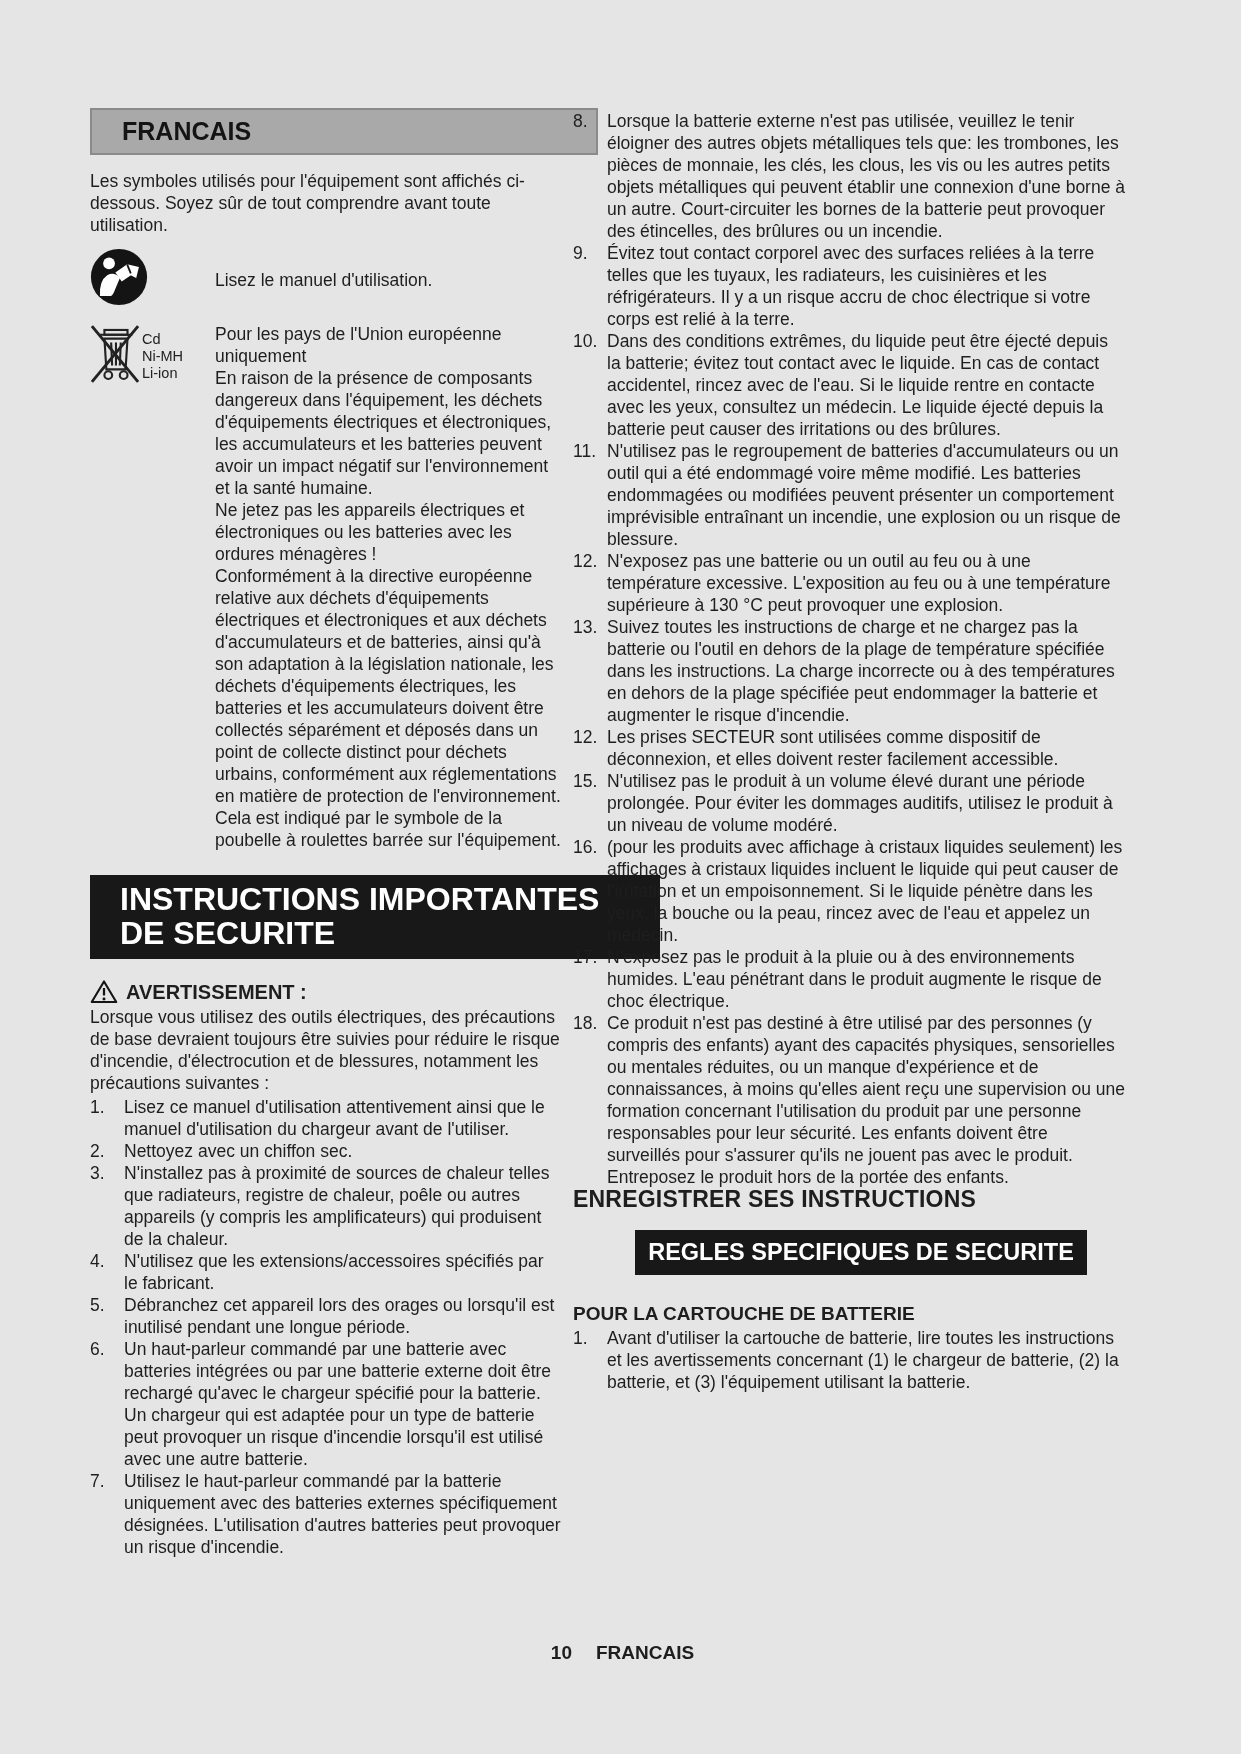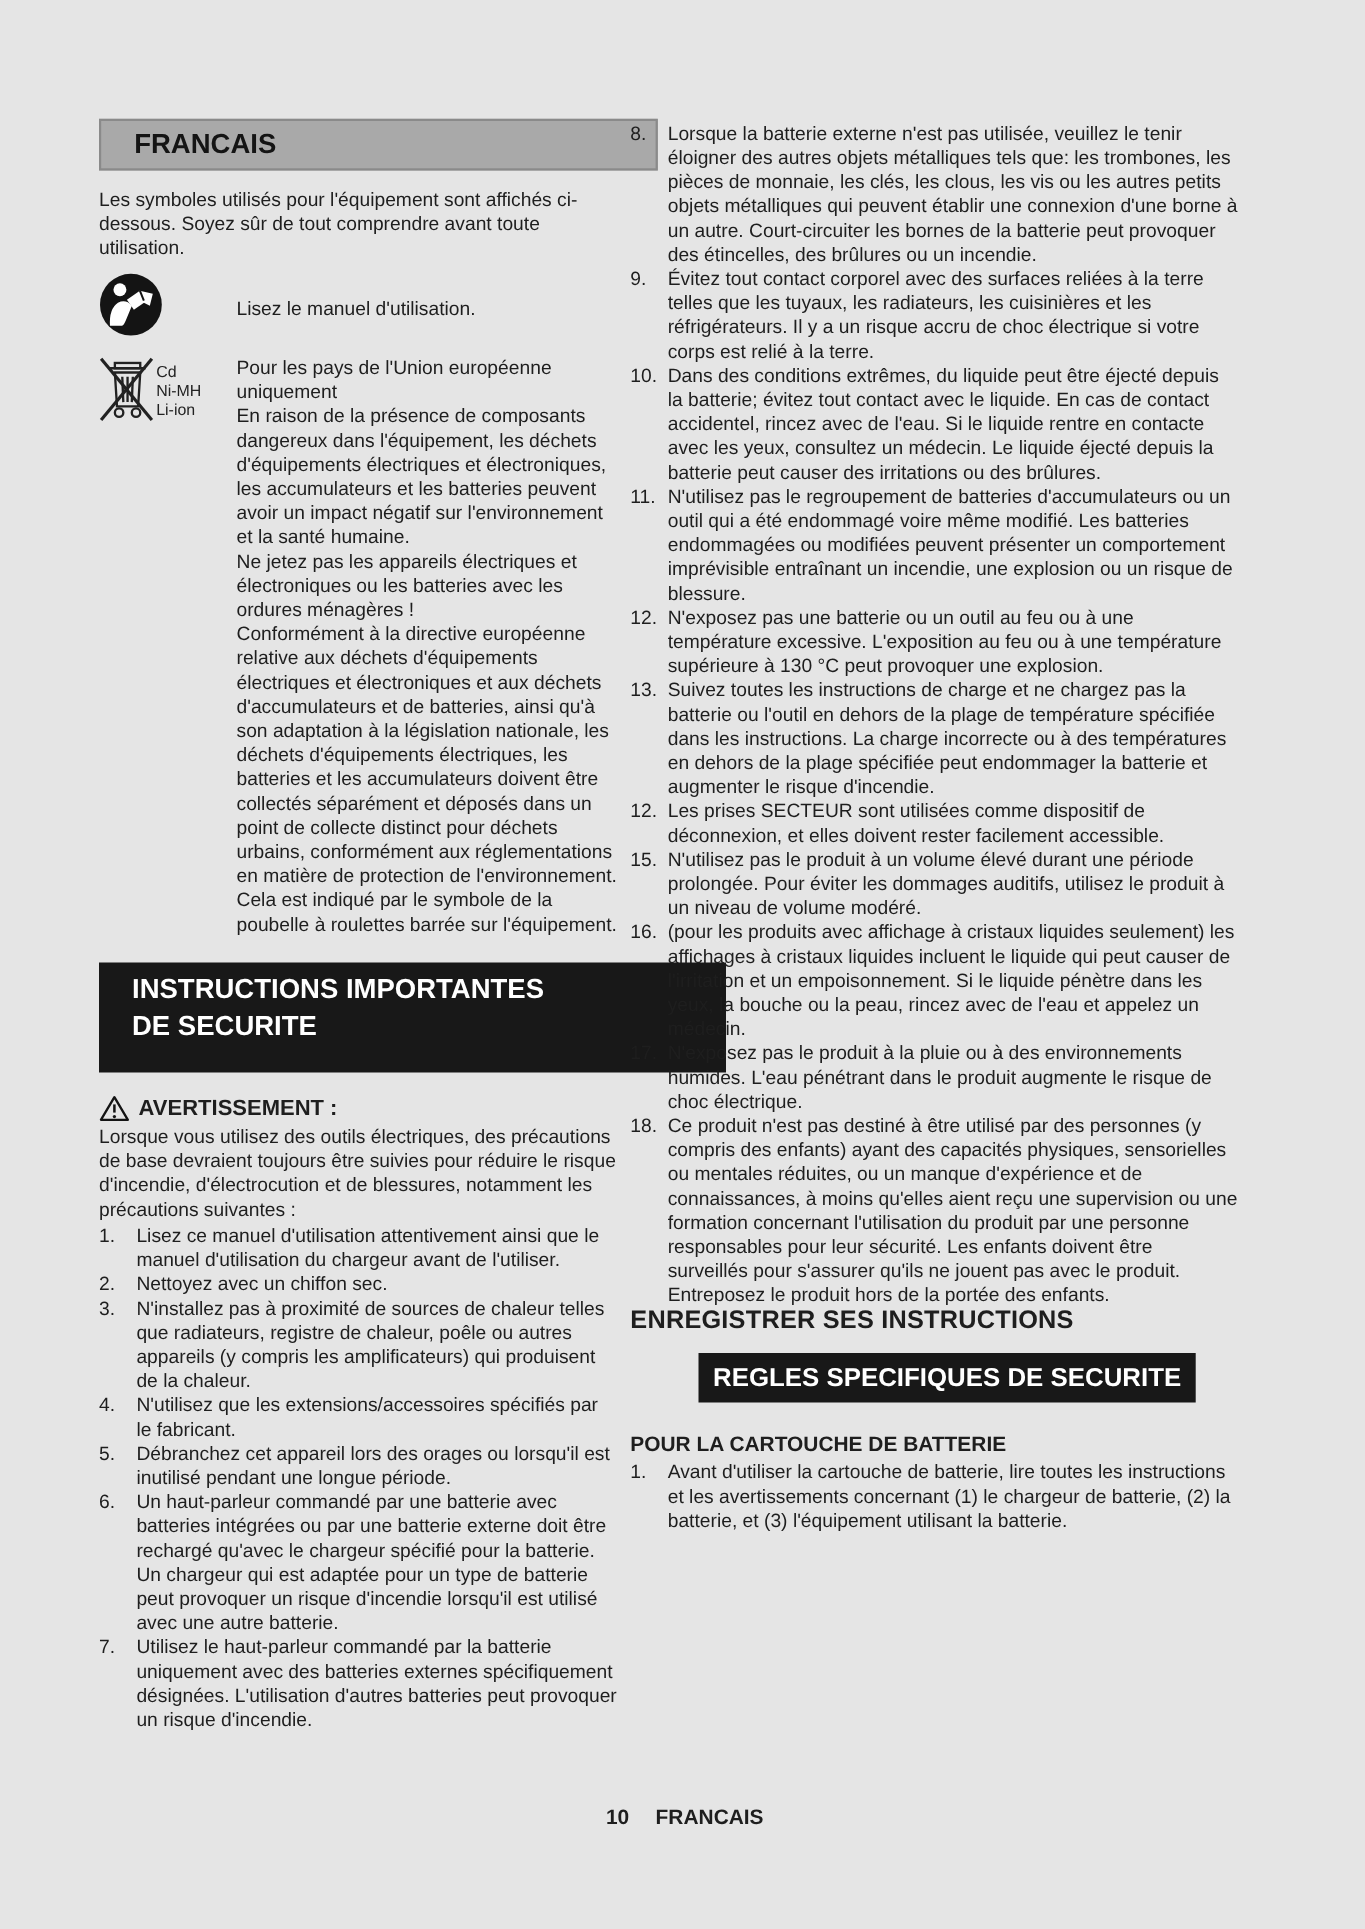--- a/index.html
+++ b/index.html
@@ -50,23 +50,23 @@
   .sym-text { flex: 1; }
   .sym-text p { margin: 0; }
 
   
   .bar-black {
     box-sizing: border-box;
     width: 570px;
     background: #181818;
     color: #ffffff;
     font-weight: bold;
-    font-size: 25px;
+    font-size: 32px;
     line-height: 34px;
-    padding: 7px 0 25px 30px;
+    padding: 7px 0 9px 30px;
     margin-top: 24px;
     margin-bottom: 20px;
   }
 
   .warn-head { display: flex; align-items: center; gap: 8px; font-size: 20px; font-weight: bold; margin-bottom: 2px; }
   .warn-head svg { flex: none; }
 
   .num-list { margin-top: 2px; }
   .li { display: flex; }
   .num { width: 34px; flex: none; }

